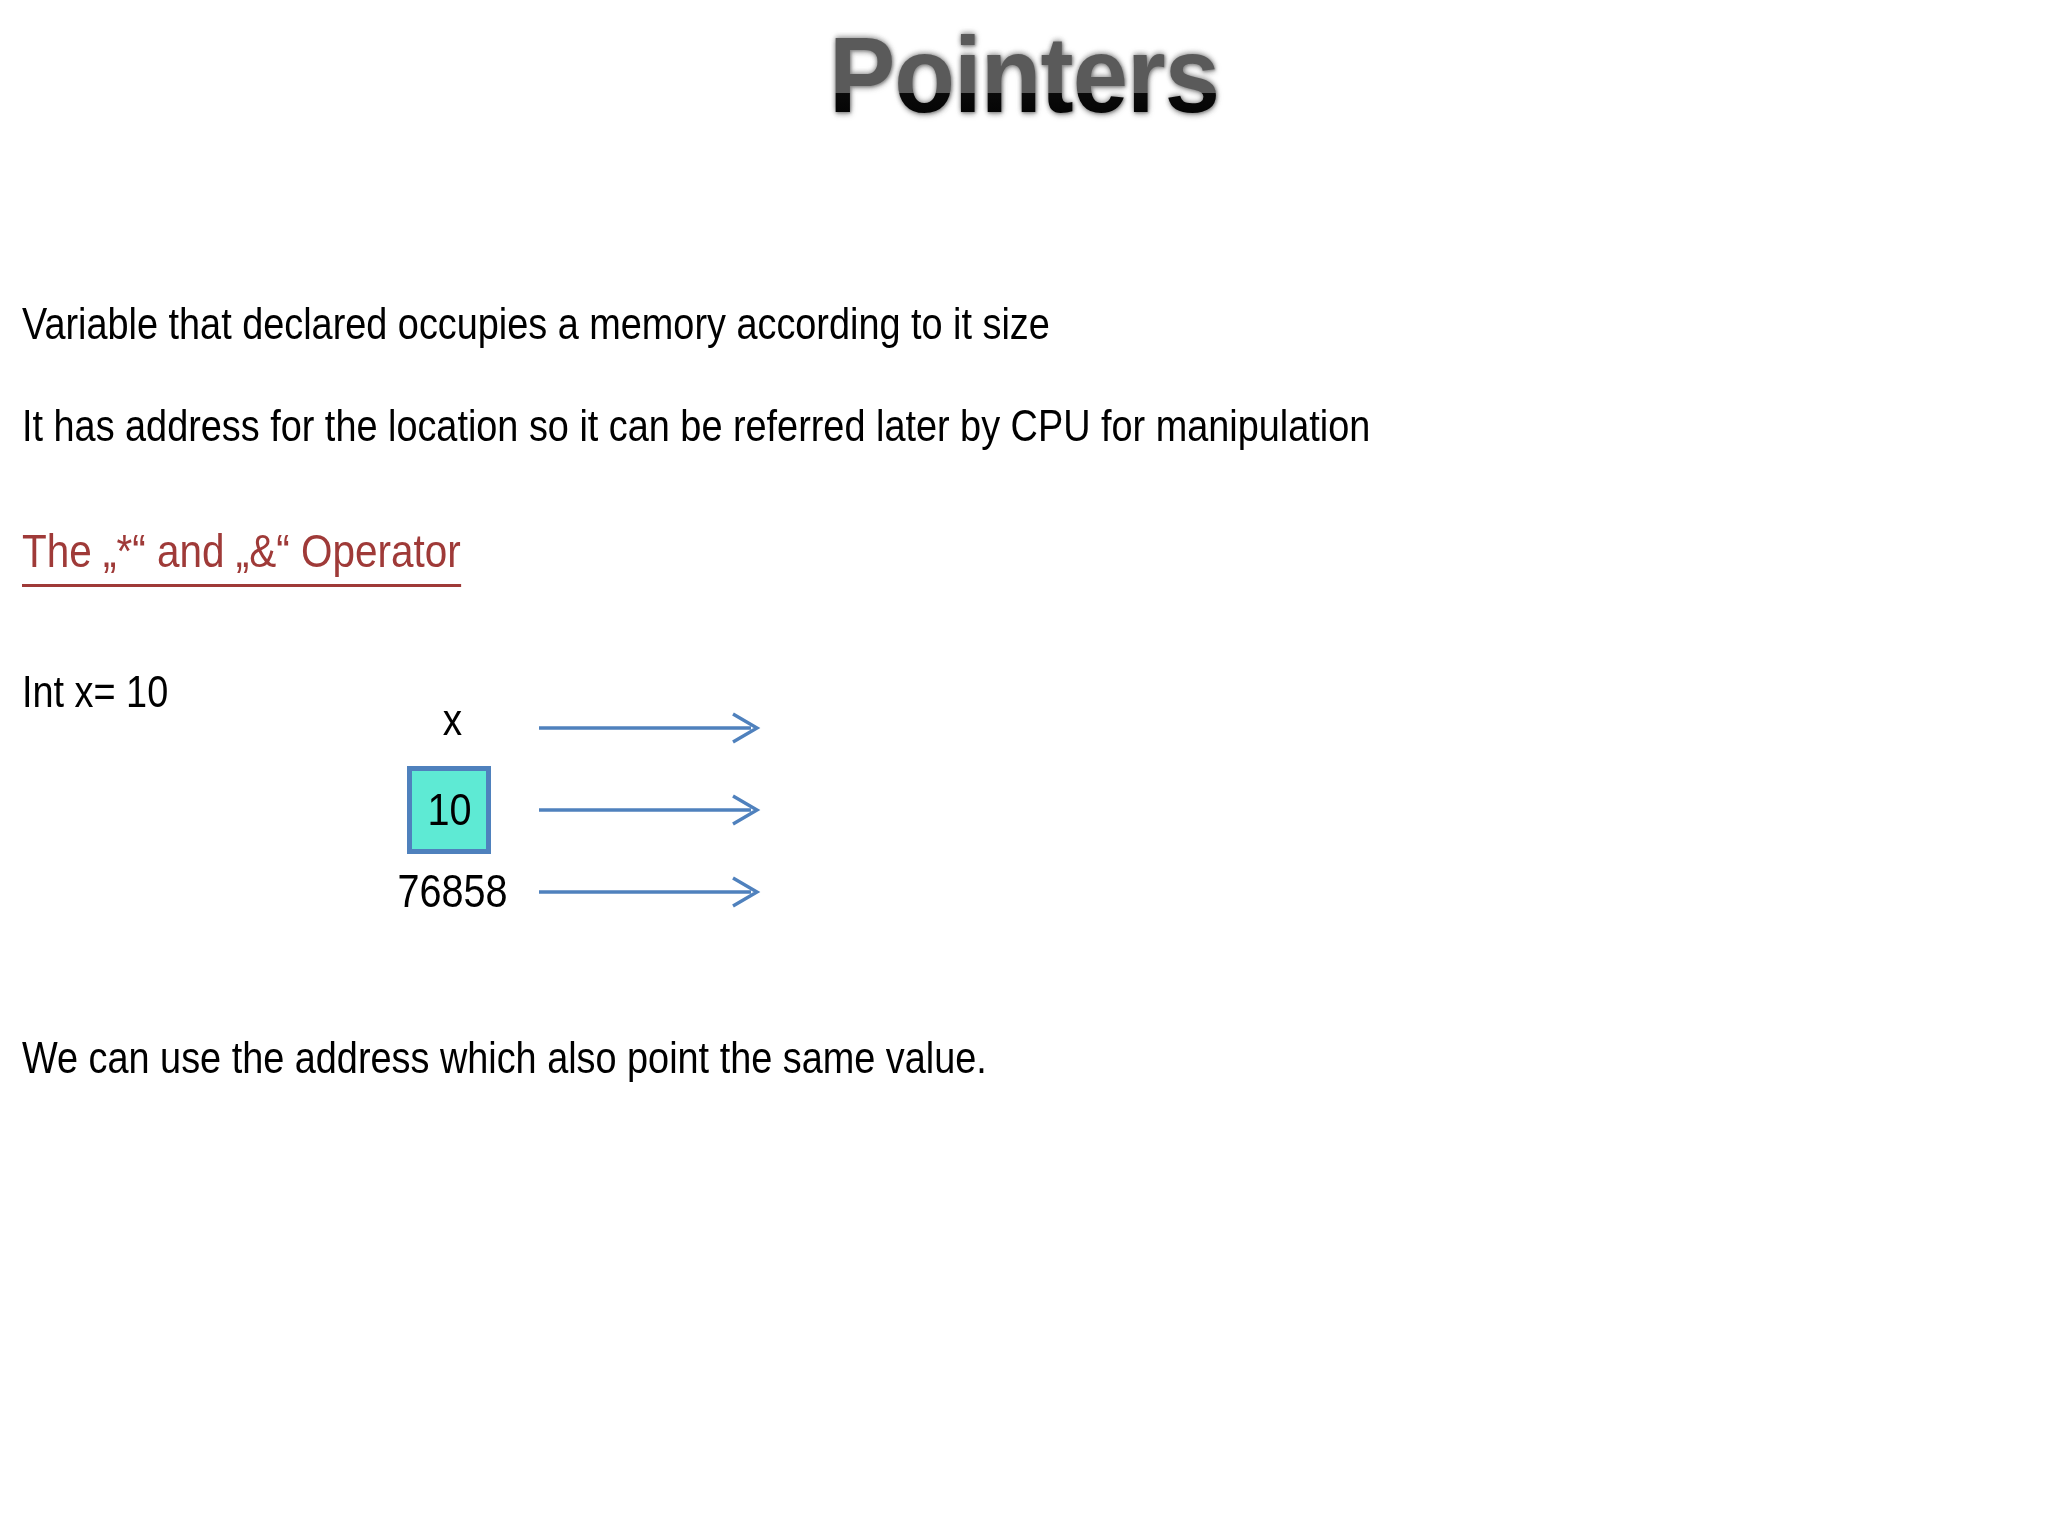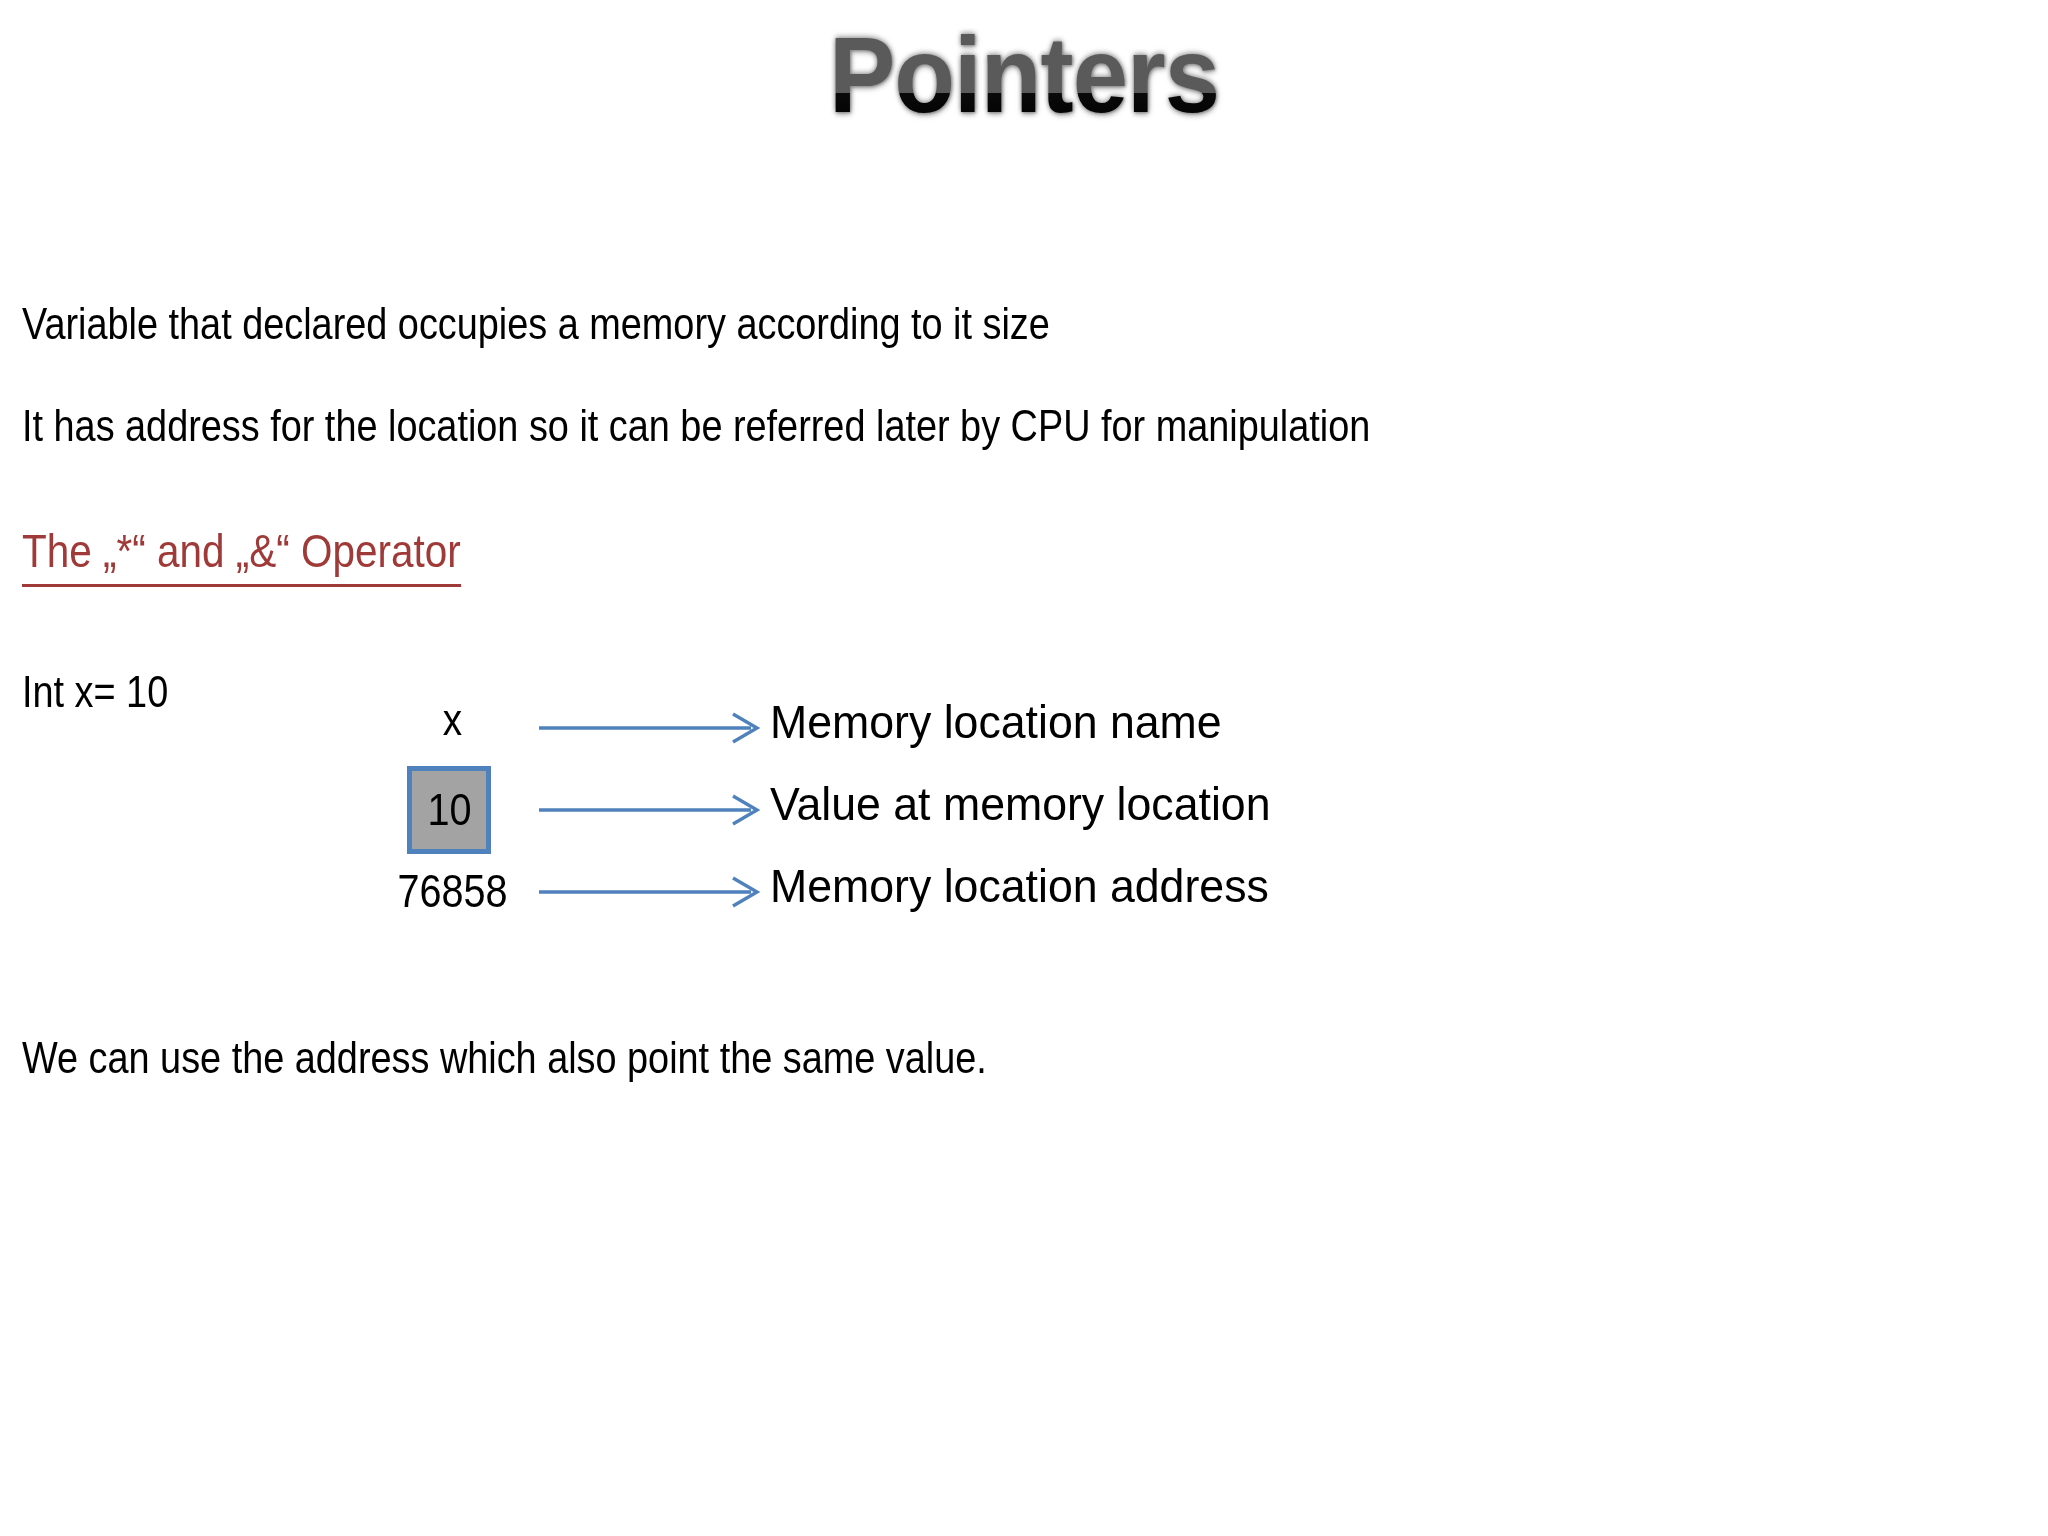--- a/index.html
+++ b/index.html
@@ -113,21 +113,21 @@
   }
 
   .value-box {
     position: absolute;
     left: 27px;
     top: 76px;
     width: 84px;
     height: 88px;
     box-sizing: border-box;
     border: 5px solid #4f81bd;
-    background: #a3a3a3;
+    background: #5eead4;
     display: flex;
     align-items: center;
     justify-content: center;
   }
   .value-box-text {
     font-size: 44px;
     line-height: 1;
     color: #000000;
     transform: scaleX(0.9);
   }
@@ -220,23 +220,18 @@
       <svg class="arrow-svg" id="arrow-1" viewBox="0 0 250 40">
         <line x1="4" y1="20" x2="216" y2="20" stroke="#4F81BD" stroke-width="3.4"></line>
         <polyline points="198,6 222,20 198,34" fill="none" stroke="#4F81BD" stroke-width="3.4"></polyline>
       </svg>
       <svg class="arrow-svg" id="arrow-2" viewBox="0 0 250 40">
         <line x1="4" y1="20" x2="216" y2="20" stroke="#4F81BD" stroke-width="3.4"></line>
         <polyline points="198,6 222,20 198,34" fill="none" stroke="#4F81BD" stroke-width="3.4"></polyline>
       </svg>
     </div>
 
-    <div class="labels">
-      <div class="diagram-label" id="label-0">Memory location name</div>
-      <div class="diagram-label" id="label-1">Value at memory location</div>
-      <div class="diagram-label" id="label-2">Memory location address</div>
-    </div>
 
   </div>
 
   <div class="body-line" id="line-final">We can use the address which also point the same value.</div>
 
 </div>
 
 </body></html>

